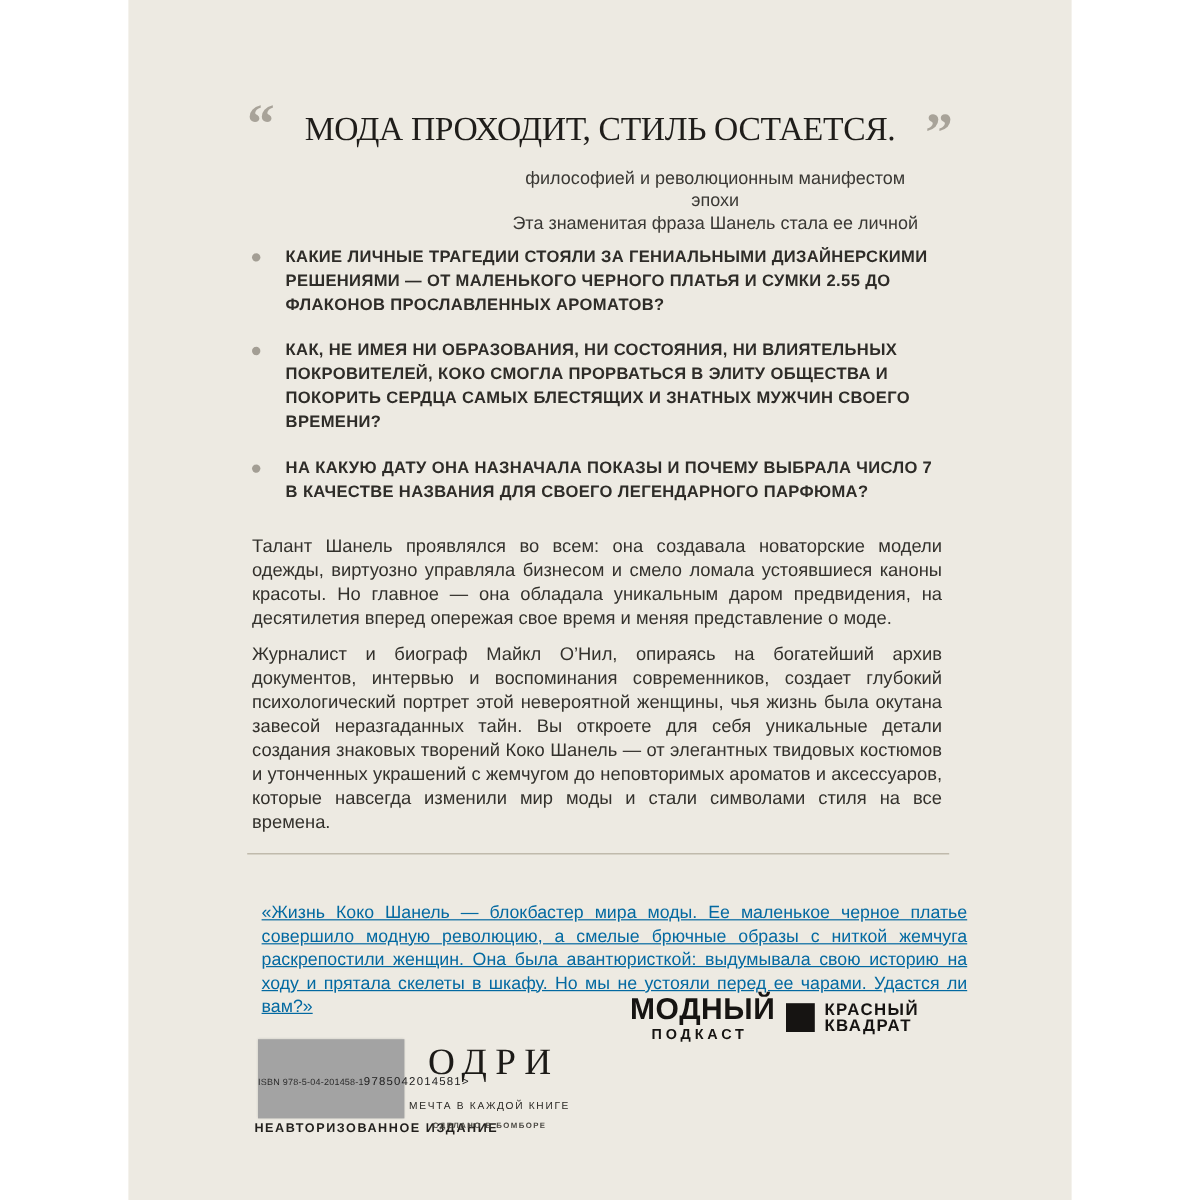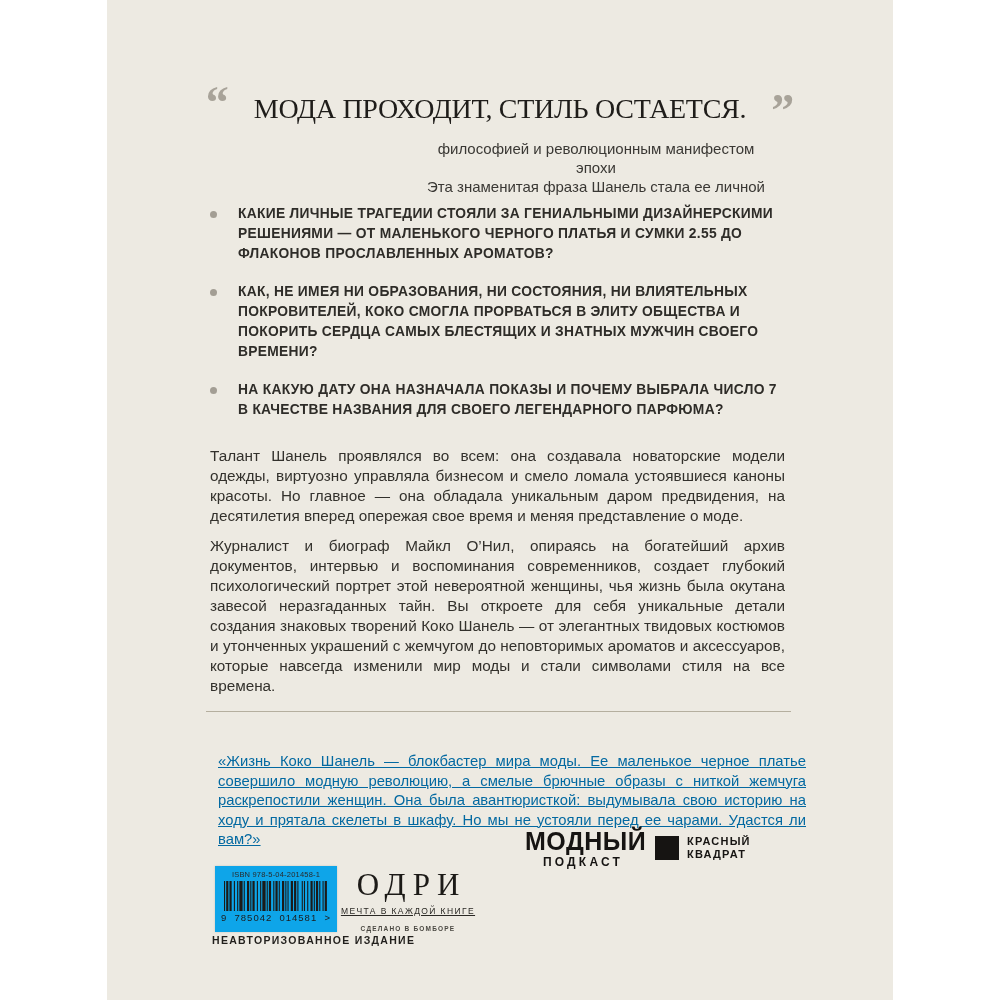--- a/index.html
+++ b/index.html
@@ -66,26 +66,26 @@
     position:absolute;left:418px;top:830px;width:116px;text-align:center;
     color:#161412;
   }
   .modny-main{font-size:25px;font-weight:bold;letter-spacing:0.5px;line-height:22px;}
   .modny-sub{font-size:12px;font-weight:bold;letter-spacing:3.2px;margin-top:3px;}
   .kvadrat{
     position:absolute;left:548px;top:835px;display:flex;align-items:center;gap:8px;
     color:#161412;
   }
   .ksquare{width:24px;height:24px;background:#161412;}
-  .ktext{font-size:11px;font-weight:bold;line-height:13px;letter-spacing:1.2px;}
+  .ktext{font-size:14px;font-weight:bold;line-height:13px;letter-spacing:1.2px;}
   
   .barcode-box{
     position:absolute;left:108px;top:866px;width:122px;height:66px;
-    background:#0ea5e9;box-shadow:0 0 2px rgba(0,0,0,0.15);
-    display:flex;flex-direction:column;align-items:center;
+    background:#a3a3a3;box-shadow:0 0 2px rgba(0,0,0,0.15);
+    display:flex;flex-direction:row;align-items:center;
     padding-top:4px;box-sizing:border-box;
   }
   .isbn{font-size:7.5px;color:#2a2a2a;letter-spacing:0.2px;white-space:nowrap;}
   .bars{width:104px;height:30px;margin-top:2px;}
   .bc-digits{
     width:110px;display:flex;justify-content:space-between;
     font-size:9.5px;color:#1c1c1c;margin-top:1px;letter-spacing:1px;white-space:nowrap;
   }
   .unauthorized{
     position:absolute;left:105px;top:934px;width:128px;text-align:center;
@@ -94,21 +94,21 @@
   }
   
   .publisher{
     position:absolute;left:206px;top:870px;width:190px;text-align:center;
     color:#1c1a17;
   }
   .pub-name{
     font-family:"Liberation Serif", serif;font-size:31px;line-height:30px;
     letter-spacing:7px;text-indent:7px;font-weight:normal;
   }
-  .pub-tagline{font-size:8.5px;letter-spacing:1.4px;margin-top:6px;color:#2a2824;text-decoration:underline;}
+  .pub-tagline{font-size:8.5px;letter-spacing:1.4px;margin-top:16px;color:#2a2824;}
   .pub-made{font-size:6.5px;letter-spacing:1.2px;margin-top:9px;color:#4a4842;font-weight:bold;}
 </style>
 </head>
 <body>
 
 <div class="cover">
 
   <div class="title-row">
     <span class="qmark open">“</span>
     <h1 class="title">МОДА ПРОХОДИТ, СТИЛЬ ОСТАЕТСЯ.</h1>

